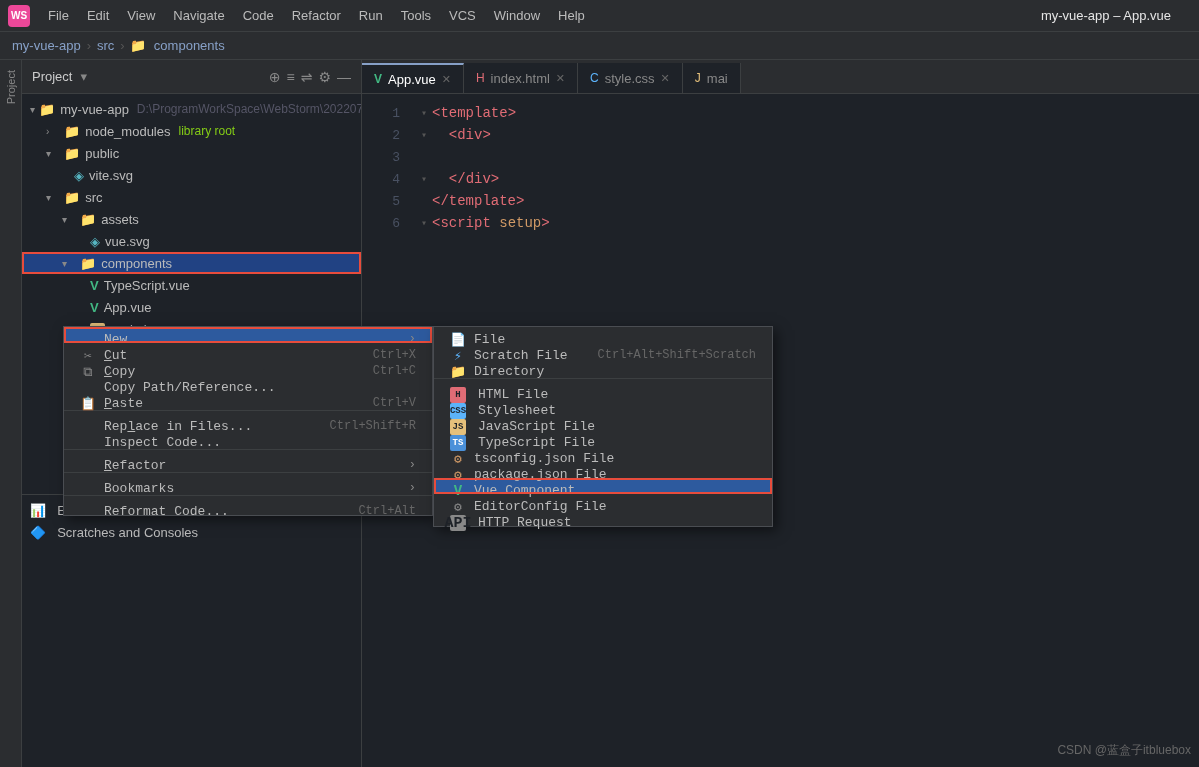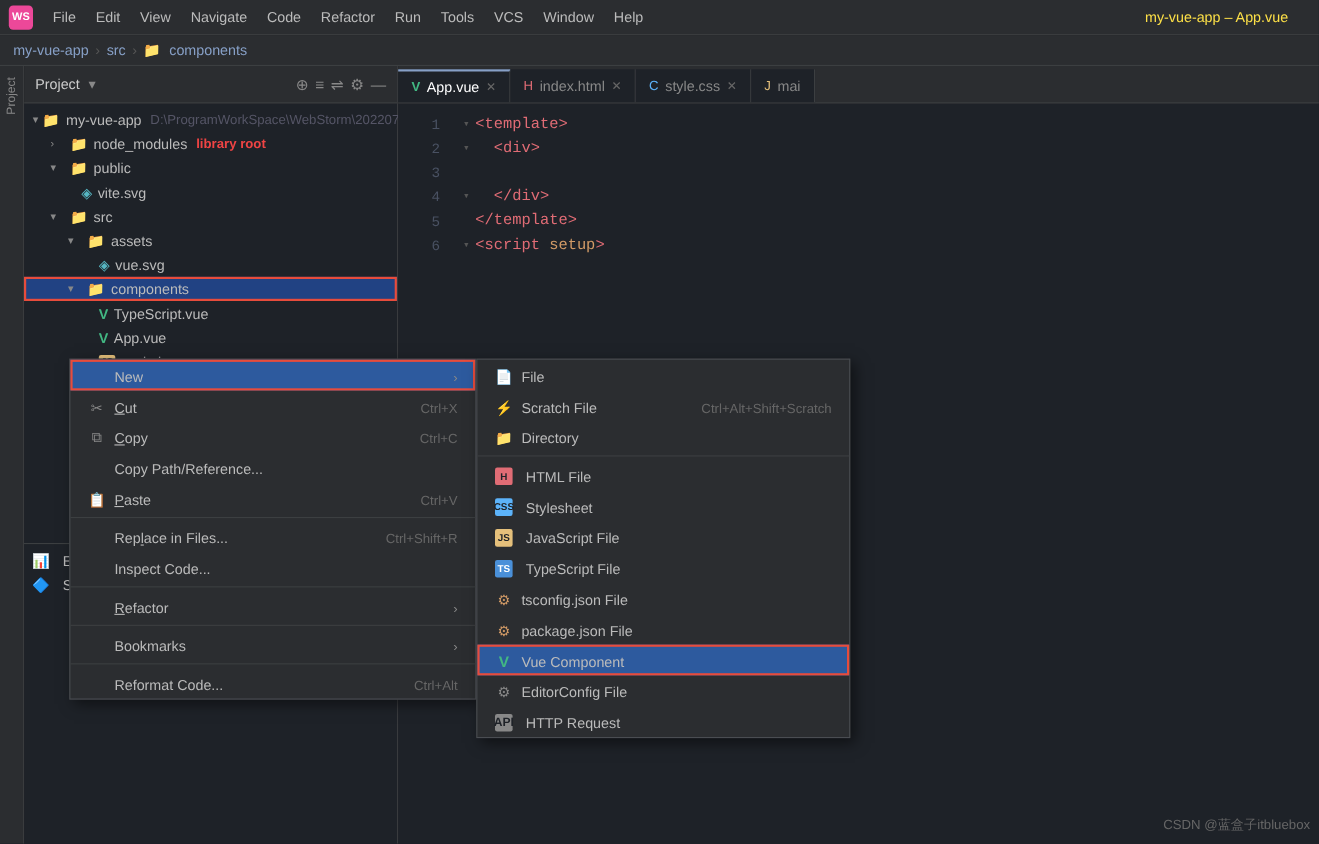--- a/index.html
+++ b/index.html
@@ -36,21 +36,21 @@
       display: flex; gap: 2px; flex: 1;
     }
     .menu-item {
       padding: 3px 8px;
       color: #bbb;
       cursor: pointer;
       border-radius: 3px;
       font-size: 13px;
     }
     .title-text {
-      color: #fde047;
+      color: #e5e5e5;
       font-size: 13px;
       margin-left: auto;
       padding-right: 20px;
     }
 
     
     .breadcrumb-bar {
       height: 28px;
       background: #2b2d30;
       display: flex;
@@ -225,25 +225,26 @@
       position: absolute;
       background: #2b2d30;
       border: 1px solid #4a4d52;
       box-shadow: 4px 4px 12px rgba(0,0,0,0.5);
       min-width: 280px;
       pointer-events: all;
       z-index: 100;
     }
     .ctx-item {
       display: flex;
-      align-items: flex-end;
+      align-items: flex-start;
       padding: 5px 16px;
       cursor: pointer;
       gap: 8px;
-      height: 28px;
+      height: 16px;
+      font-family: Liberation Mono, monospace;
     }
     .ctx-item.highlighted { background: #2d5a9e; }
     .ctx-label { flex: 1; color: #bbb; font-size: 13px; }
     .ctx-shortcut { color: #666; font-size: 12px; }
     .ctx-arrow { color: #888; font-size: 12px; }
     .ctx-icon { width: 16px; height: 16px; display: flex; align-items: center; justify-content: center; color: #888; flex-shrink: 0; }
     .ctx-separator { height: 1px; background: #3c3f41; margin: 3px 0; }
 
     
     .submenu-new {
@@ -338,21 +339,21 @@
         <span class="tree-arrow">▾</span>
         <span class="tree-icon folder-icon">📁</span>
         <span class="tree-label">my-vue-app</span>
         <span class="tree-label dim" style="margin-left:8px; color:#556; font-size:12px;">D:\ProgramWorkSpace\WebStorm\20220725\my-vu</span>
       </div>
 
       <div class="tree-item" style="padding-left: 24px;">
         <span class="tree-arrow">›</span>
         <span class="tree-icon folder-icon" style="margin-left:4px;">📁</span>
         <span class="tree-label">node_modules</span>
-        <span class="tree-label dim" style="margin-left:8px; color:#ef4444; font-size:12px;font-weight:bold;">library root</span>
+        <span class="tree-label dim" style="margin-left:8px; color:#84cc16; font-size:12px;">library root</span>
       </div>
 
       <div class="tree-item" style="padding-left: 24px;">
         <span class="tree-arrow">▾</span>
         <span class="tree-icon folder-icon" style="margin-left:4px;">📁</span>
         <span class="tree-label">public</span>
       </div>
       <div class="tree-item" style="padding-left: 52px;">
         <span class="tree-icon svg-icon">◈</span>
         <span class="tree-label">vite.svg</span>
@@ -636,19 +637,19 @@
       <span class="ctx-icon" style="color:#42b883; font-weight:bold; font-size:14px;">V</span>
       <span class="ctx-label">Vue Component</span>
     </div>
 
     <div class="ctx-item">
       <span class="ctx-icon">⚙</span>
       <span class="ctx-label">EditorConfig File</span>
     </div>
 
     <div class="ctx-item">
-      <span class="ctx-icon" style="background:#888; color:#1e2228; font-size:11px; padding:1px 2px; border-radius:2px; font-weight:bold;">API</span>
+      <span class="ctx-icon" style="background:#888; color:#1e2228; font-size:15px; padding:1px 2px; border-radius:2px; font-weight:bold;">API</span>
       <span class="ctx-label" style="margin-left:4px;">HTTP Request</span>
     </div>
   </div>
 </div>
 
 <div class="watermark">CSDN @蓝盒子itbluebox</div>
 
 </body></html>

